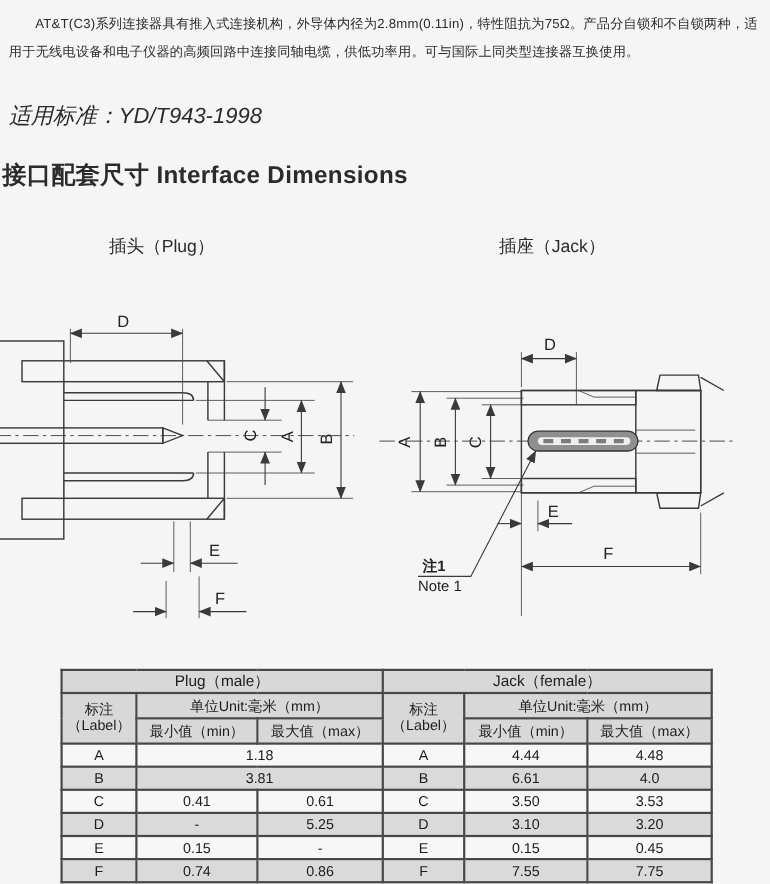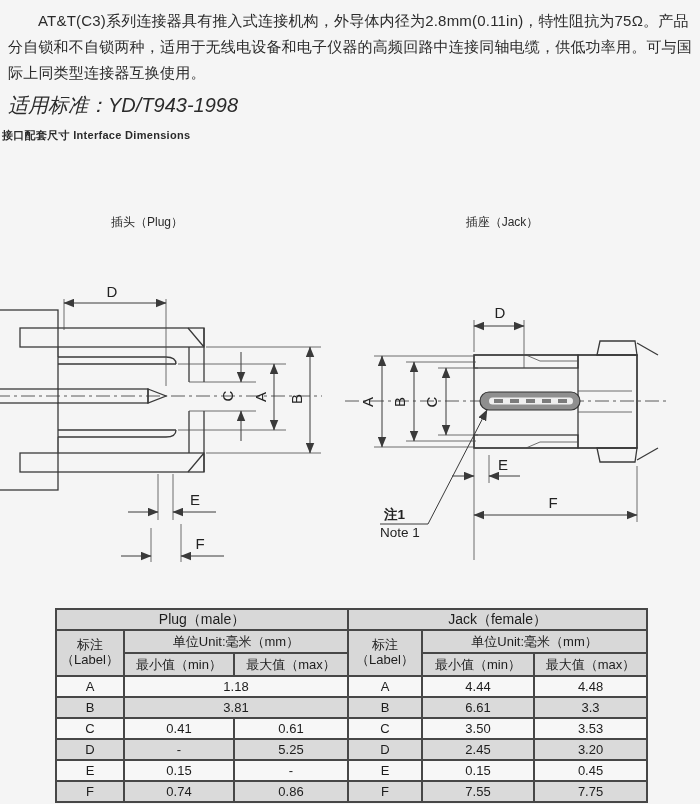--- a/index.html
+++ b/index.html
@@ -8,31 +8,31 @@
   }
   html,body{margin:0;padding:0;}
   body{
     width:700px;height:804px;position:relative;overflow:hidden;
     background:var(--paper);color:var(--ink);
     font-family:"Liberation Sans","DejaVu Sans",sans-serif;
   }
   .abs{position:absolute;}
   .intro{
     top:8px;left:8px;width:686px;
-    font-size:15px;line-height:26px;text-indent:2em;margin:0;
+    font-size:12px;line-height:26px;text-indent:2em;margin:0;
     letter-spacing:0.2px;
   }
   .standard{
     top:92px;left:8px;font-size:20px;font-style:italic;font-weight:500;
   }
   .section-heading{
-    top:128px;left:2px;font-size:11px;font-weight:600;letter-spacing:0.3px;
+    top:144px;left:2px;font-size:22px;font-weight:600;letter-spacing:0.3px;
   }
   .caption{
-    top:214px;width:190px;text-align:center;font-size:12px;font-weight:500;
+    top:214px;width:190px;text-align:center;font-size:16px;font-weight:500;
   }
   .caption.plug{left:52px;}
   .caption.jack{left:407px;}
   svg.drawings{top:240px;left:0;}
   svg text{fill:#222;font-family:"Liberation Sans","DejaVu Sans",sans-serif;font-size:15px;}
   svg text.note-zh{font-weight:700;font-size:13.5px;}
   svg text.note-en{font-size:13.5px;}
   .part{stroke:var(--line);stroke-width:1.3;fill:none;}
   .dimline{stroke:var(--line);stroke-width:1;fill:none;}
   .extline{stroke:#4a4a4a;stroke-width:0.8;fill:none;}
@@ -226,36 +226,36 @@
         <td colspan="2">1.18</td>
         <td>A</td>
         <td>4.44</td>
         <td>4.48</td>
       </tr>
       <tr class="data shaded">
         <td>B</td>
         <td colspan="2">3.81</td>
         <td>B</td>
         <td>6.61</td>
-        <td>3.3</td>
+        <td>4.0</td>
       </tr>
       <tr class="data">
         <td>C</td>
         <td>0.41</td>
         <td>0.61</td>
         <td>C</td>
         <td>3.50</td>
         <td>3.53</td>
       </tr>
       <tr class="data shaded">
         <td>D</td>
         <td>-</td>
         <td>5.25</td>
         <td>D</td>
-        <td>2.45</td>
+        <td>3.10</td>
         <td>3.20</td>
       </tr>
       <tr class="data">
         <td>E</td>
         <td>0.15</td>
         <td>-</td>
         <td>E</td>
         <td>0.15</td>
         <td>0.45</td>
       </tr>

